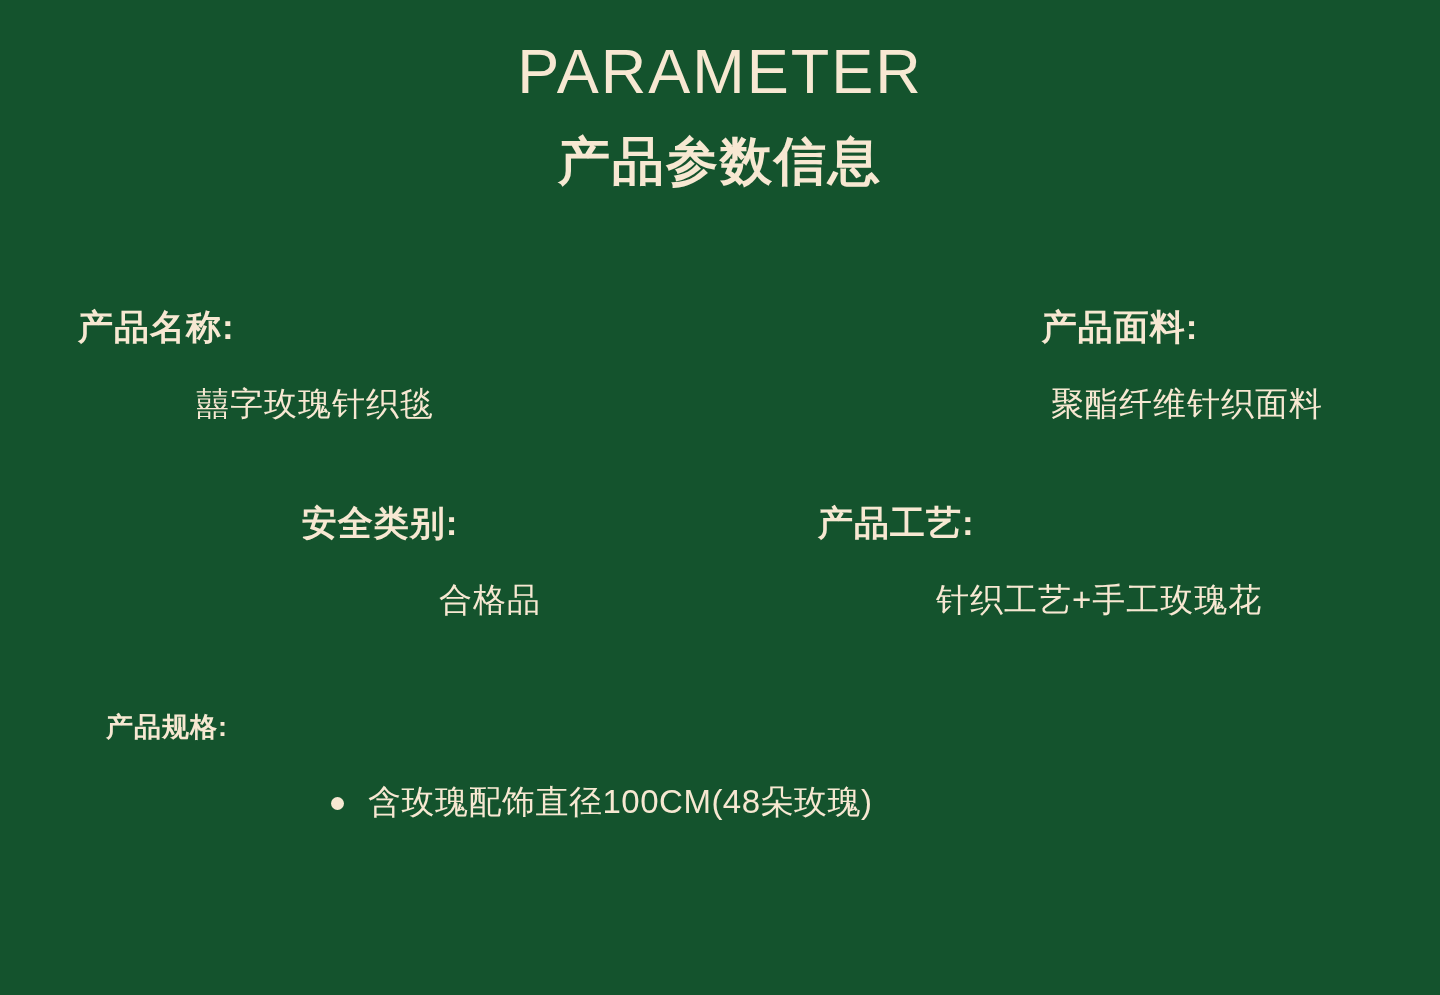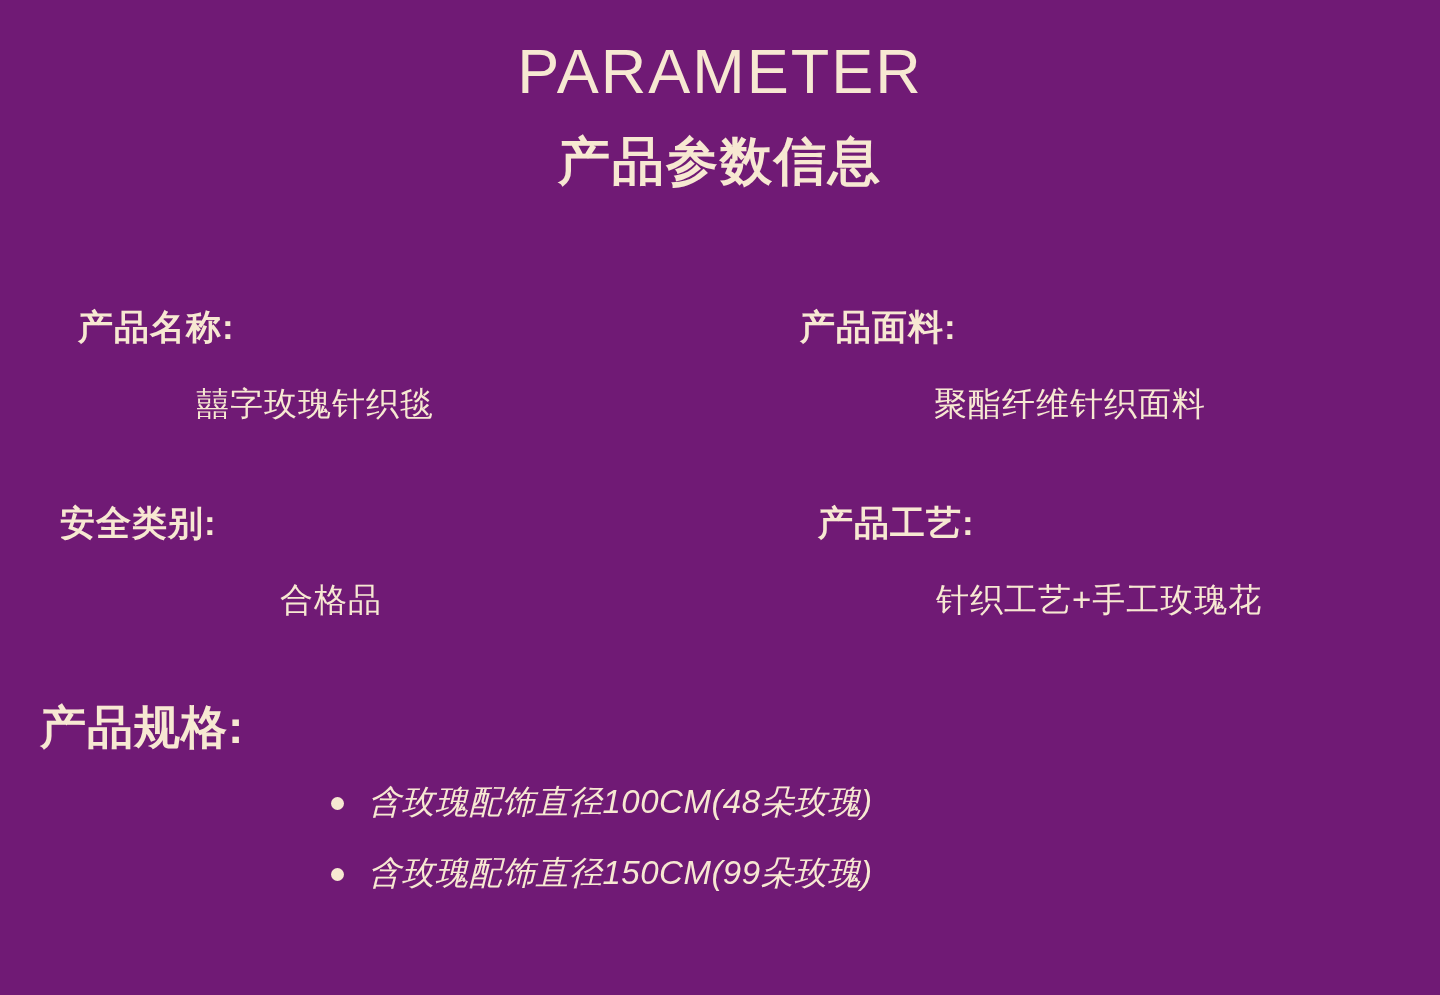--- a/index.html
+++ b/index.html
@@ -59,21 +59,21 @@
     grid-template-columns: 700px 700px;
     grid-column-gap: 40px;
     grid-row-gap: 76px;
     padding-left: 0;
     box-sizing: border-box;
   }
   .spec-cell {
     position: relative;
   }
   .spec-cell.col-left  { padding-left: 78px; }
-  .spec-cell.col-right { padding-left: 60px; }
+  .spec-cell.col-right { padding-left: 60px; text-align: center; }
 
   .spec-label {
     font-size: 35px;
     line-height: 44px;
     font-weight: 700;
     letter-spacing: 1px;
     color: #F7E8D2;
     white-space: nowrap;
   }
   .spec-value {
@@ -94,22 +94,22 @@
   }
 
   
   .specs-block {
     position: absolute;
     top: 705px;
     left: 0;
     width: 1440px;
   }
   .specs-label {
-    padding-left: 40px;
-    font-size: 46px;
+    padding-left: 106px;
+    font-size: 27px;
     line-height: 44px;
     font-weight: 700;
     letter-spacing: 1px;
     color: #F7E8D2;
     white-space: nowrap;
   }
   .specs-list {
     margin: 0;
     padding: 0;
     list-style: none;
@@ -118,38 +118,37 @@
   .specs-list li {
     position: relative;
     padding-left: 368px;
     font-size: 33px;
     line-height: 41px;
     font-weight: 400;
     letter-spacing: 0.5px;
     color: #F7E8D2;
     white-space: nowrap;
     margin-bottom: 30px;
-    font-style: italic;
   }
   .specs-list li:last-child { margin-bottom: 0; }
   .bullet-dot {
     position: absolute;
     left: 331px;
     top: 16px;
     width: 13px;
     height: 13px;
     border-radius: 50%;
     background: #F7E8D2;
     display: block;
   }
 </style>
 </head>
 <body style="background: rgb(190, 38, 48); color: rgb(247, 232, 210);">
 
-<div class="page" style="background: #701a75;">
+<div class="page" style="background: #14532d;">
 
   <div class="header">
     <div class="title-en">PARAMETER</div>
     <div class="title-cn">产品参数信息</div>
   </div>
 
   <div class="spec-grid">
 
     <div class="spec-cell col-left">
       <div class="spec-label">产品名称:</div>
@@ -173,20 +172,16 @@
 
   </div>
 
   <div class="specs-block">
     <div class="specs-label">产品规格:</div>
     <ul class="specs-list">
       <li>
         <span class="bullet-dot" style="background: rgb(247, 232, 210);"></span>
         <span>含玫瑰配饰直径100CM(48朵玫瑰)</span>
       </li>
-      <li>
-        <span class="bullet-dot" style="background: rgb(247, 232, 210);"></span>
-        <span>含玫瑰配饰直径150CM(99朵玫瑰)</span>
-      </li>
     </ul>
   </div>
 
 </div>
 
 </body></html>

